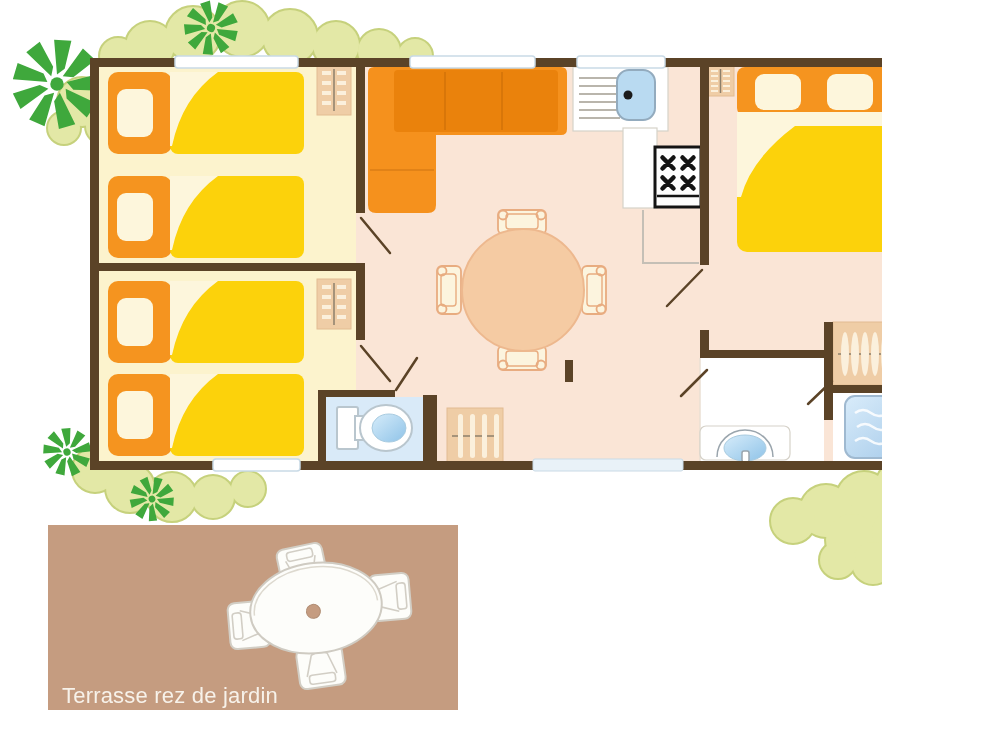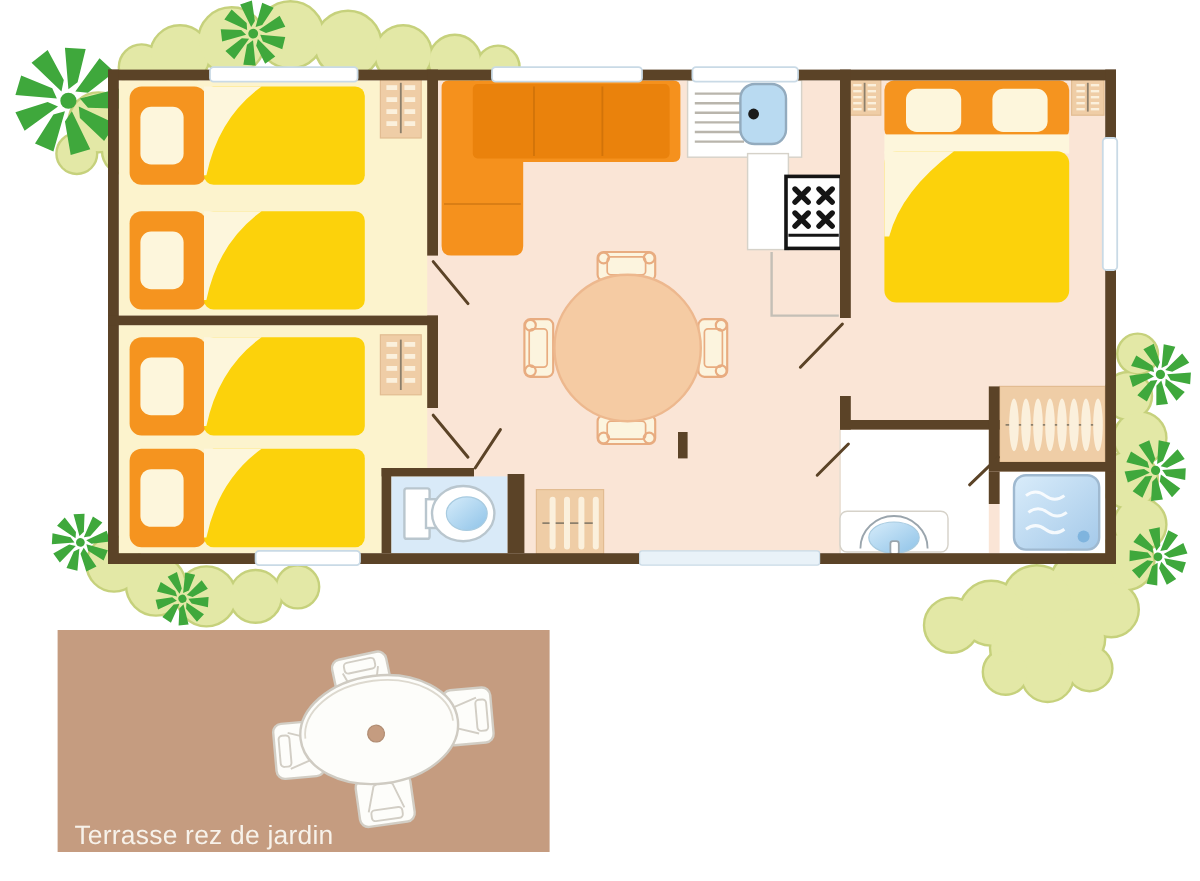--- a/index.html
+++ b/index.html
@@ -3,21 +3,21 @@
 <meta charset="utf-8">
 <style>
   :root{
     --wall:#5B4327; --bedroom-floor:#FCF3CD; --living-floor:#FAE5D6; --wc-floor:#D9EAF8;
     --terrace-bg:#C59C80; --terrace-label:#F7F2EA; --sofa-orange:#F5911D; --sofa-orange-dark:#EA820C;
     --bed-orange:#F5941F; --bed-yellow:#FCD20B; --cream:#FDF6DC; --furniture-tan:#EFCDA6;
     --table-peach:#F5CBA3; --chair-cream:#FCF4DE; --sink-blue:#B9DAF1; --shower-blue:#BCD9F0;
     --tree-green:#3FA83C; --foliage-light:#E3E8A6; --foliage-edge:#C6D17C; --stove-black:#141414; --white:#FFFFFF;
   }
   html,body{margin:0;padding:0;background:#fff;}
-  .canvas{width:1000px;height:734px;position:relative;background:#fff;overflow:hidden;}
+  .canvas{width:882px;height:734px;position:relative;background:#fff;overflow:hidden;}
   svg{display:block;}
   .wall{fill:var(--wall);}
   .floor-living{fill:var(--living-floor);}
   .floor-bedroom{fill:var(--bedroom-floor);}
   .floor-wc{fill:var(--wc-floor);}
   .room-white{fill:var(--white);}
   .blob-under{fill:var(--foliage-edge);stroke:var(--foliage-edge);stroke-width:4;}
   .blob-over{fill:var(--foliage-light);}
   .tree{fill:var(--tree-green);}
   .win{fill:var(--white);stroke:#C9DAE6;stroke-width:1.5;}

